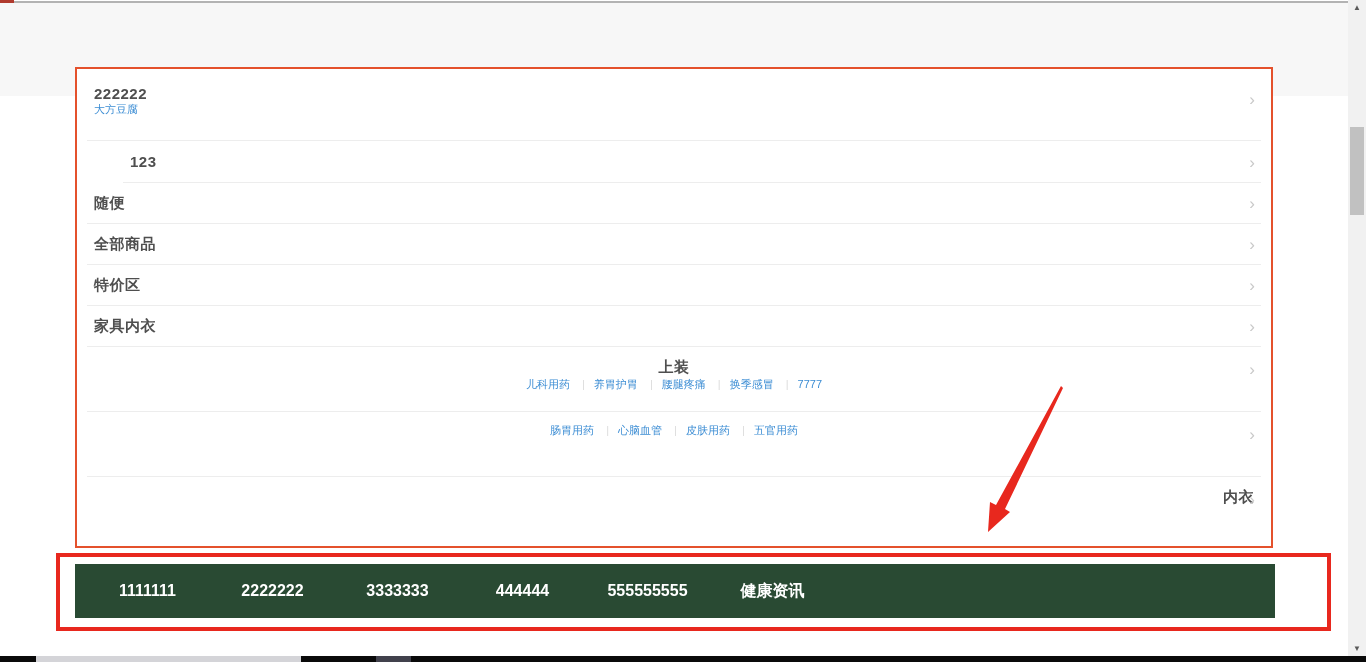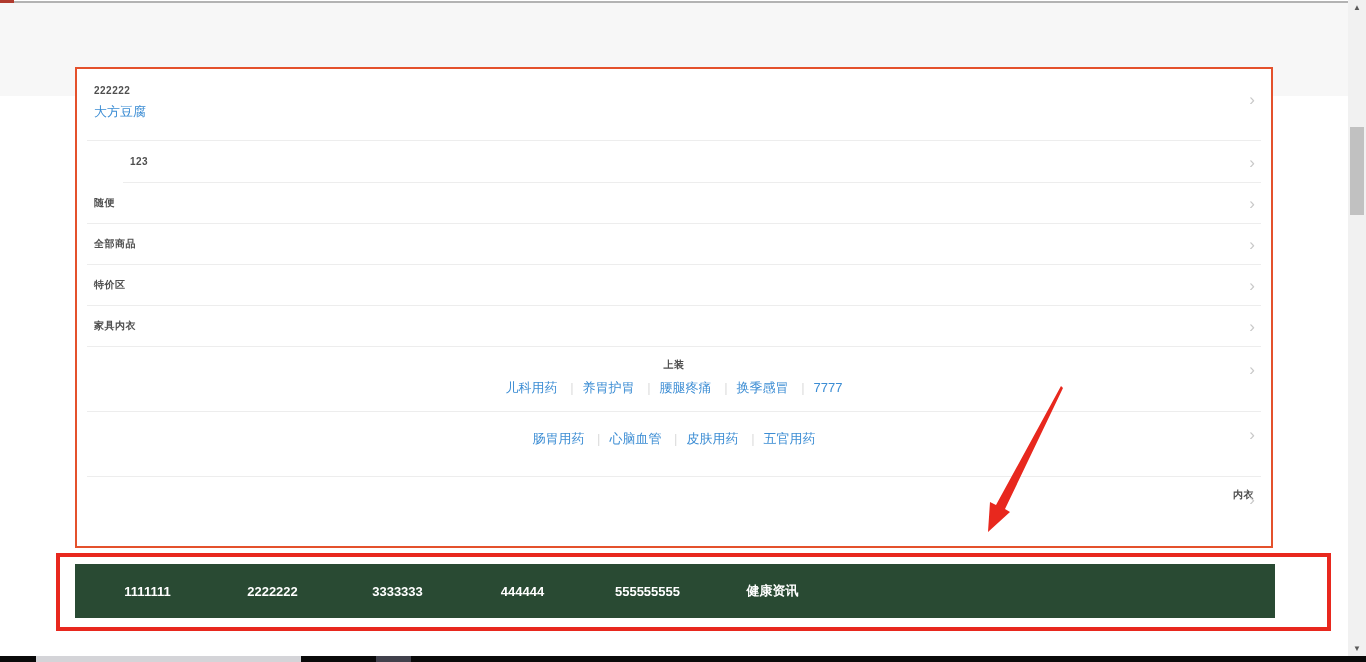--- a/index.html
+++ b/index.html
@@ -16,35 +16,35 @@
   .panel { position:absolute; left:75px; top:67px; width:1198px; height:481px;
     background:#fff; border:2px solid #e4512c; }
   .sec { position:relative; margin:0 10px; padding:0 7px; border-bottom:1px solid #ededed; }
   .sec.last { border-bottom:none; }
   .sec--flex { display:flex; align-items:center; height:41px; }
   .sec--flex.tall { height:42px;margin-left:46px; }
   .sec--links { padding-top:11px; }
   .sec--links.first { height:72px; padding-top:16px; }
   .sec--links.mid { height:65px;text-align:center; }
   .sec--links.last { height:71px;text-align:right; }
-  .sec-title { font-size:10px; font-weight:bold; color:#4f4f4f; letter-spacing:0.5px; }
-  .links { margin-top:7px; font-size:13px; }
+  .sec-title { font-size:15px; font-weight:bold; color:#4f4f4f; letter-spacing:0.5px; }
+  .links { font-size:11px; }
   .links a { color:#3c8dd4; text-decoration:none; }
   .links a + a::before { content:"|"; color:#dcdcdc; margin:0 9px; font-weight:normal; }
   .chev { position:absolute; right:6px; color:#c9c9c9; font-size:17px; line-height:1; }
   .sec--flex .chev { top:50%; transform:translateY(-50%); }
   .sec--links .chev { top:14px; }
   .sec--links.first .chev { top:22px; }
 
   
   .footer-rect { position:absolute; left:56px; top:553px; width:1275px; height:78px;
     border:4px solid #e8281e; background:transparent; }
   .footer-bar { position:absolute; left:75px; top:564px; width:1200px; height:54px;
     background:#294a33; display:flex; align-items:center; padding-left:10px; }
-  .footer-item { width:125px; text-align:center; color:#fff; font-size:13px;
+  .footer-item { width:125px; text-align:center; color:#fff; font-size:16px;
     font-weight:bold; cursor:pointer; }
 
   
   .arrow-svg { position:absolute; left:0; top:0; width:1366px; height:662px; pointer-events:none; }
 
   
   .scrollbar { position:absolute; right:0; top:0; width:18px; height:657px; background:#f1f1f1; }
   .scroll-btn { position:absolute; left:0; width:18px; height:16px; color:#5a5a5a;
     font-size:8px; text-align:center; line-height:16px; cursor:pointer; }
   .scroll-btn.up { top:0; }

